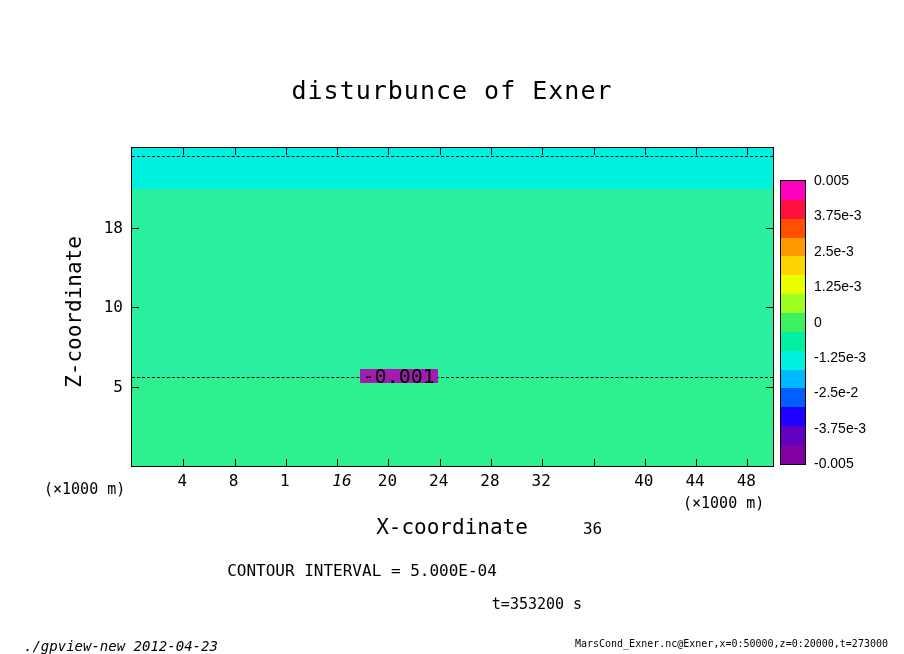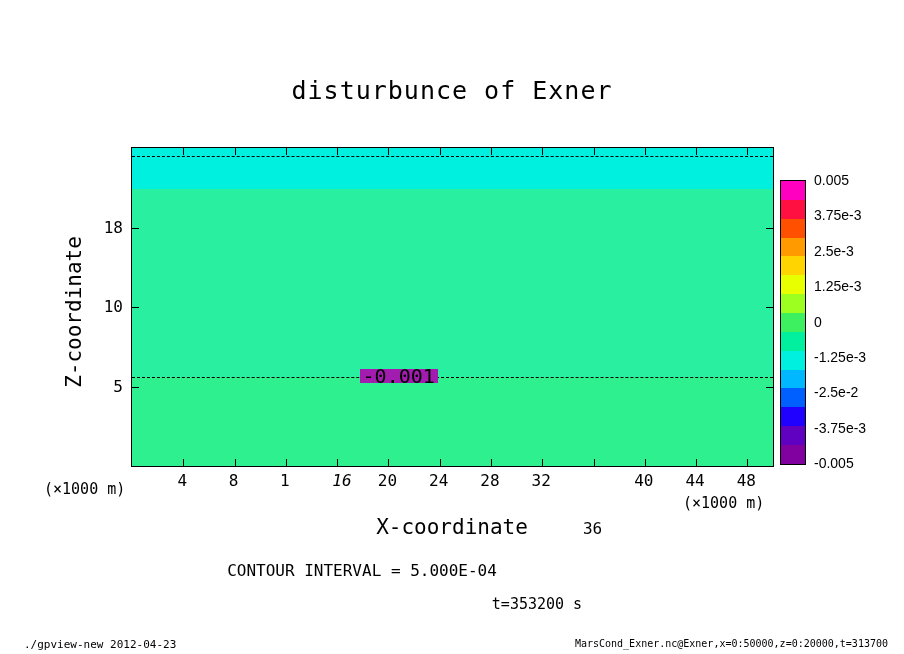--- a/index.html
+++ b/index.html
@@ -153,21 +153,22 @@
     top: 595px;
     width: 904px;
     text-align: center;
     font-size: 15px;
     padding-left: 170px;
     box-sizing: border-box;
   }
   #footer-left {
     left: 24px;
     top: 638px;
-    font-size: 11px;
+    font-size: 14px;
+    font-style: italic;
   }
   #footer-right {
     right: 16px;
     top: 638px;
     font-size: 10px;
     text-align: right;
   }
 </style>
 </head>
 <body>
@@ -232,21 +233,21 @@
     <div class="cb-seg" style="height: 18.8667px; background: rgb(0, 184, 255);"></div>
     <div class="cb-seg" style="height: 18.8667px; background: rgb(0, 96, 255);"></div>
     <div class="cb-seg" style="height: 18.8667px; background: rgb(32, 0, 255);"></div>
     <div class="cb-seg" style="height: 18.8667px; background: rgb(96, 0, 192);"></div>
     <div class="cb-seg" style="height: 18.8667px; background: rgb(128, 0, 160);"></div>
   </div>
 
 <div class="abs" id="contour-interval">CONTOUR INTERVAL = 5.000E-04</div>
 <div class="abs" id="time-label">t=353200 s</div>
 <div class="abs" id="footer-left">./gpview-new  2012-04-23</div>
-<div class="abs" id="footer-right">MarsCond_Exner.nc@Exner,x=0:50000,z=0:20000,t=313700</div>
+<div class="abs" id="footer-right">MarsCond_Exner.nc@Exner,x=0:50000,z=0:20000,t=273000</div>
 
 <div class="xtick-label abs" style="left: 182.28px; top: 471px;">4</div>
 <div class="xtick-label abs" style="left: 233.56px; top: 471px;">8</div>
 <div class="xtick-label abs" style="left: 284.84px; top: 471px;">1</div>
 <div class="xtick-label abs" style="left: 342px; top: 471px; font-style: italic;">16</div>
 <div class="xtick-label abs" style="left: 387.4px; top: 471px;">20</div>
 <div class="xtick-label abs" style="left: 438.68px; top: 471px;">24</div>
 <div class="xtick-label abs" style="left: 489.96px; top: 471px;">28</div>
 <div class="xtick-label abs" style="left: 541.24px; top: 471px;">32</div>
 <div class="xtick-label abs" style="left: 592.52px; top: 471px; margin-top: 48px;">36</div>

